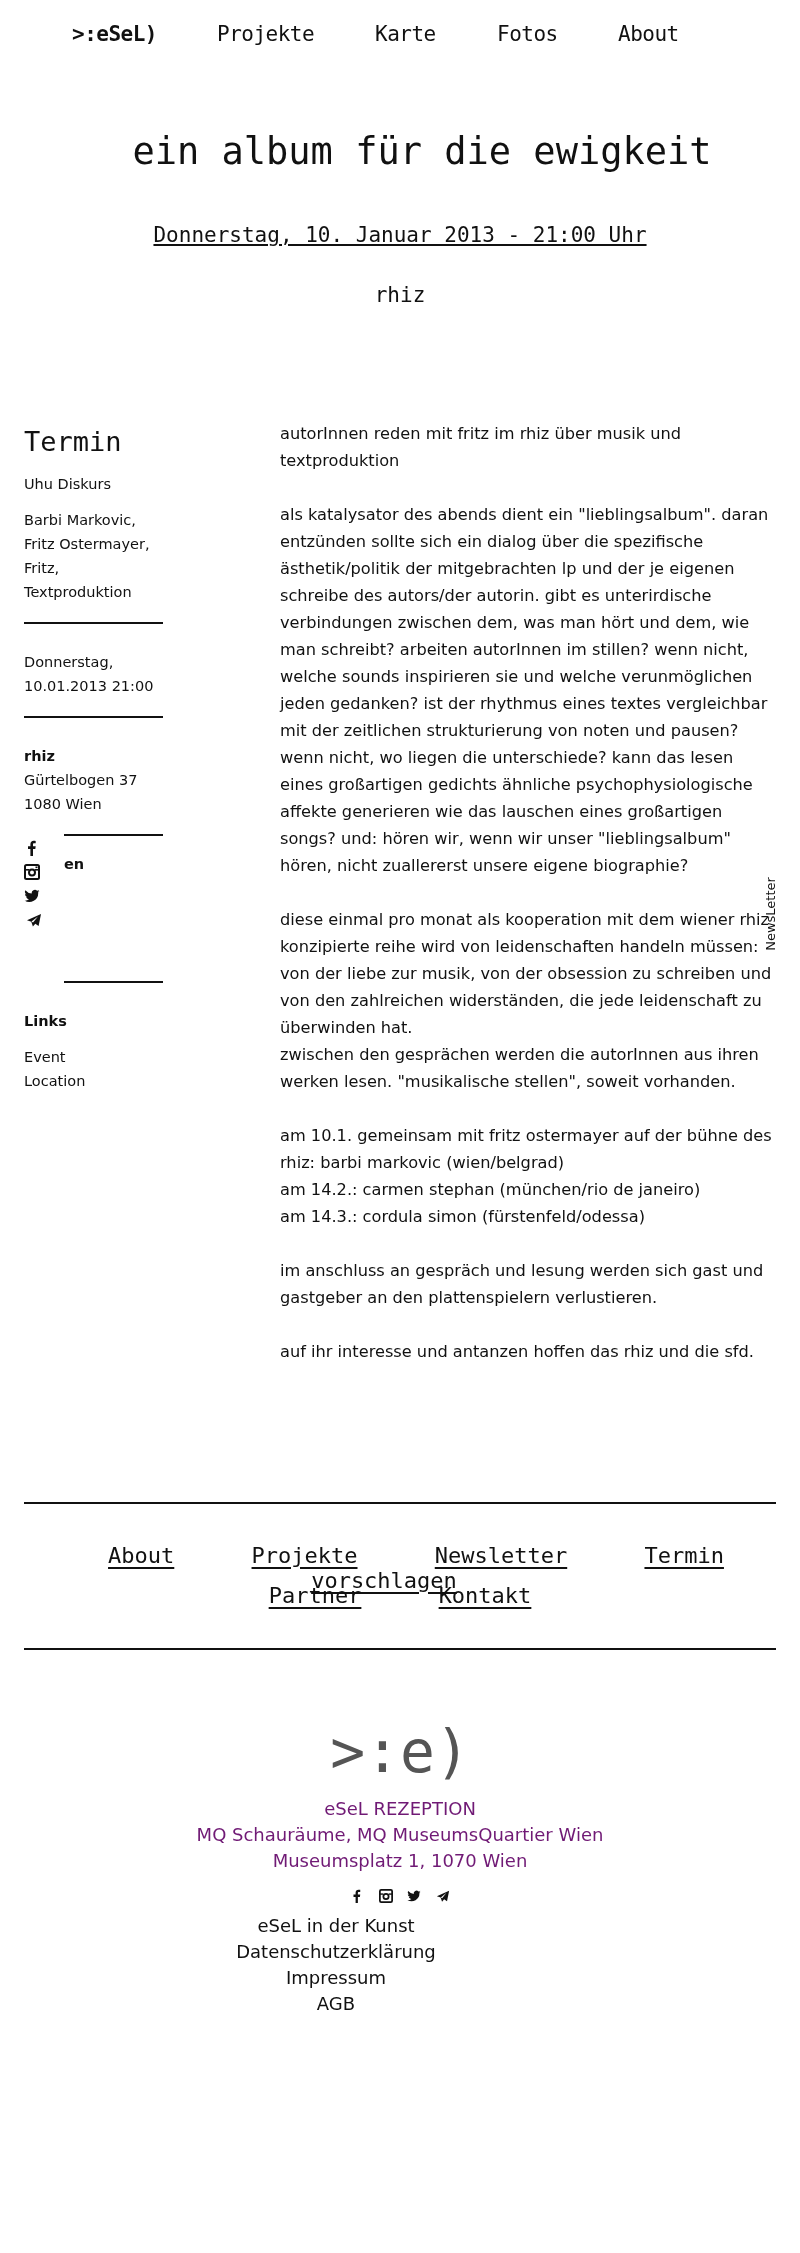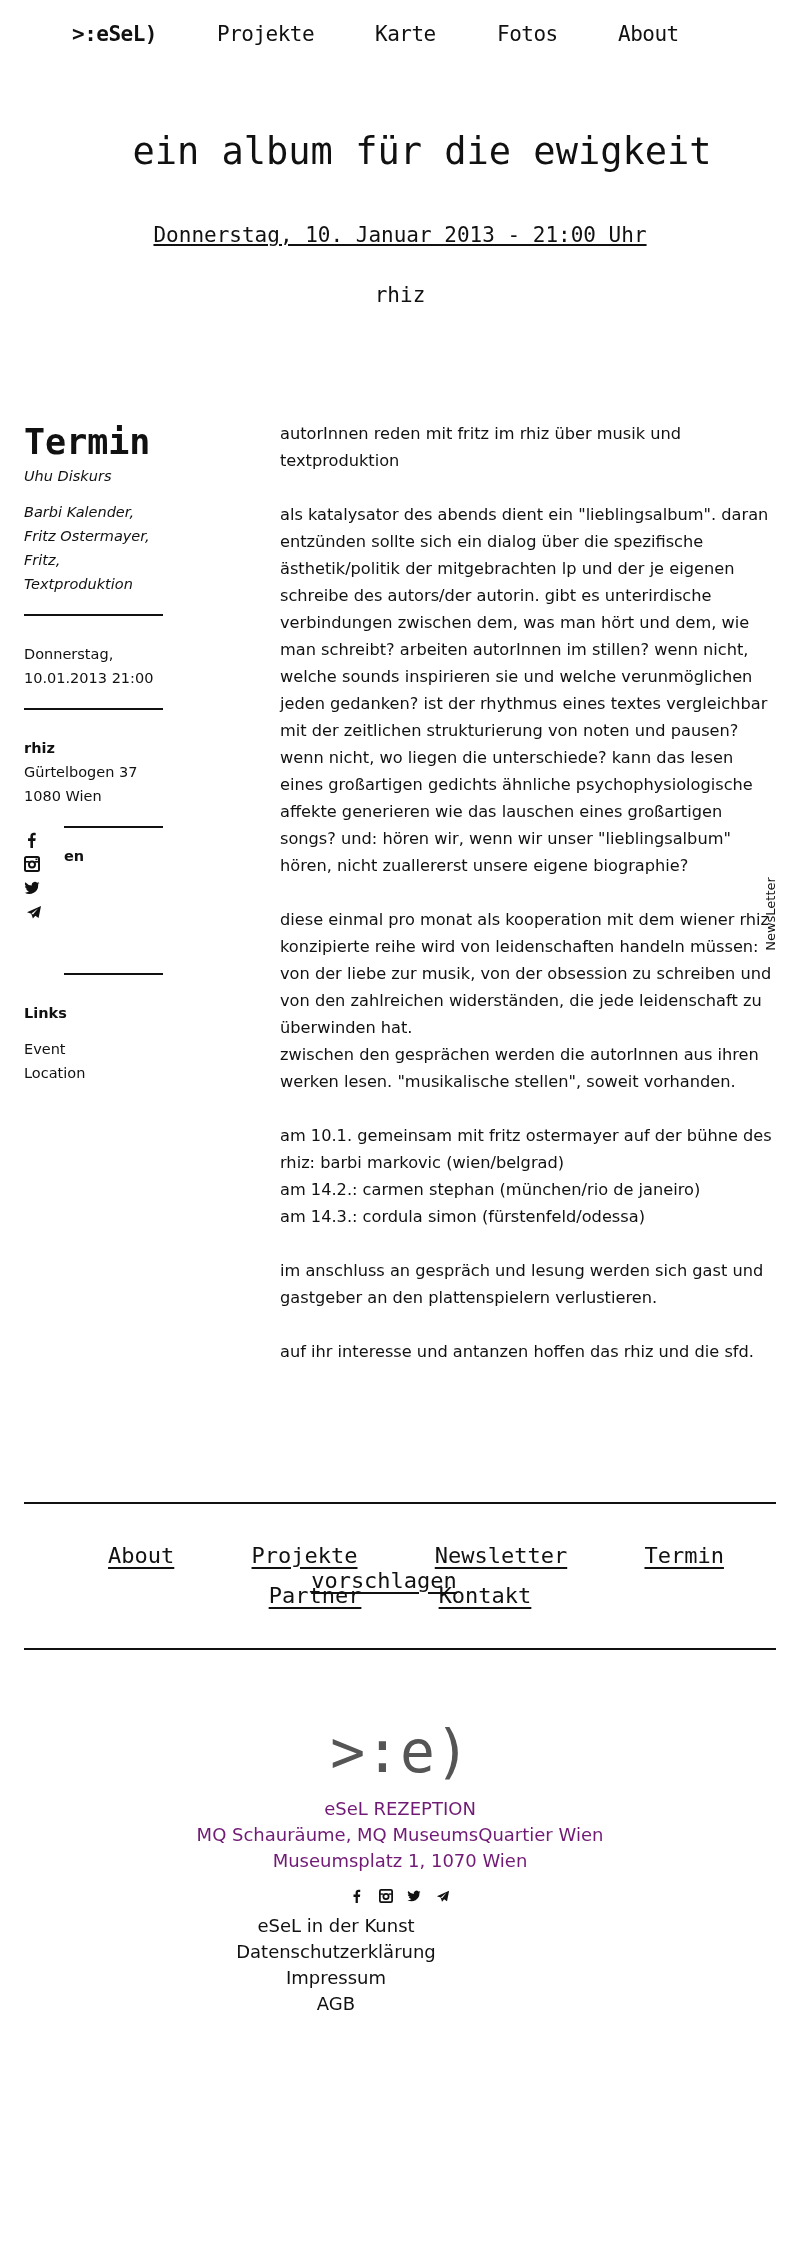--- a/index.html
+++ b/index.html
@@ -11,22 +11,22 @@
     .nav a { position: absolute; top: 0; font-family: "DejaVu Sans Mono", monospace; font-size: 21px; color: #111; text-decoration: none; letter-spacing: -0.5px; }
     .nav .logo { left: 72px; font-weight: bold; }
 
     
     .hero-title { position: absolute; top: 130px; left: 0; width: 800px; text-align: center; font-family: "DejaVu Sans Mono", monospace; font-size: 37px; letter-spacing: 0px; margin-left: 22px; }
     .hero-date { position: absolute; top: 223px; left: 0; width: 800px; text-align: center; font-family: "DejaVu Sans Mono", monospace; font-size: 21px; text-decoration: underline; }
     .hero-venue { position: absolute; top: 283px; left: 0; width: 800px; text-align: center; font-family: "DejaVu Sans Mono", monospace; font-size: 21px; }
 
     
     .sidebar { position: absolute; top: 420px; left: 24px; width: 140px; font-family: "DejaVu Sans", sans-serif; font-size: 14.5px; line-height: 24px; color: #111; }
-    .sidebar h2 { font-family: "DejaVu Sans Mono", monospace; font-weight: bold; font-size: 35px; line-height: 44px; margin-bottom: 0; }
-    .sidebar .p { margin-bottom: 12px; font-style: italic; }
+    .sidebar h2 { font-family: "DejaVu Sans Mono", monospace; font-weight: normal; font-size: 27px; line-height: 44px; margin-bottom: 8px; }
+    .sidebar .p { margin-bottom: 12px; }
     .sidebar .rule { height: 2px; background: #111; width: 139px; margin: 18px 0 26px 0; }
     .sidebar .rule.short { width: 99px; margin-left: 40px; }
     .sidebar b { font-weight: bold; }
     .social-block { position: relative; height: 145px; }
     .social-icons { position: absolute; left: 0; top: 4px; width: 20px; }
     .social-icons .ic { display: block; width: 16px; height: 16px; margin-bottom: 8px; }
     .lang { position: absolute; left: 40px; top: 16px; font-weight: bold; font-size: 14.5px; }
     .links-head { font-weight: bold; margin-top: 4px; margin-bottom: 12px; }
     .sidebar a { color: #111; text-decoration: none; display: block; }
 
@@ -63,21 +63,21 @@
 </nav>
 
 <h1 class="hero-title" style="font-weight:normal">ein album für die ewigkeit</h1>
 <div class="hero-date">Donnerstag, 10. Januar 2013 - 21:00 Uhr</div>
 <div class="hero-venue">rhiz</div>
 
 <aside class="sidebar">
   <h2>Termin</h2>
   <div class="p">Uhu Diskurs</div>
   <div class="p">
-    <div>Barbi Kalender,</div>
+    <div>Barbi Markovic,</div>
     <div>Fritz Ostermayer,</div>
     <div>Fritz,</div>
     <div>Textproduktion</div>
   </div>
   <div class="rule"></div>
   <div>
     <div>Donnerstag,</div>
     <div>10.01.2013 21:00</div>
   </div>
   <div class="rule"></div>

